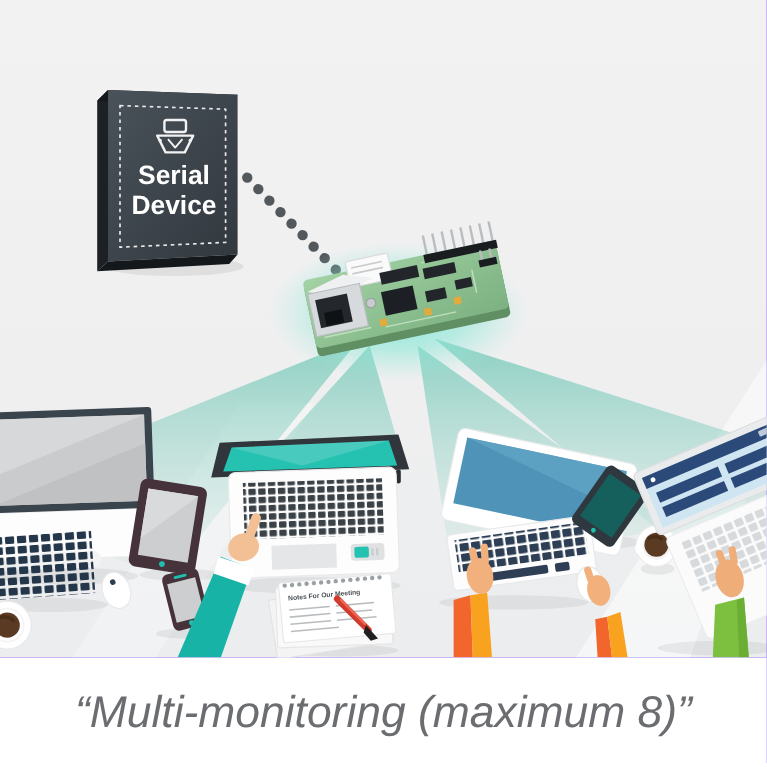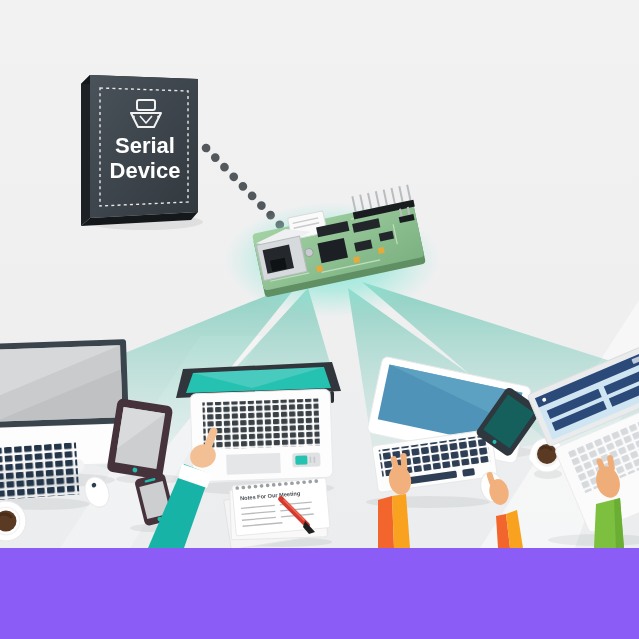--- a/index.html
+++ b/index.html
@@ -282,13 +282,16 @@
     <g>
       <polygon points="594,548 624,548 620,498 596,504" fill="#7dbf3f"></polygon>
       <polygon points="616,548 624,548 620,498 614,500" fill="#6aae34"></polygon>
       <ellipse cx="608" cy="482" rx="11.5" ry="16" transform="rotate(-16 608 482)" fill="#efae79"></ellipse>
       <rect x="598" y="458" width="6" height="15" rx="3" transform="rotate(-22 601 465)" fill="#efae79"></rect>
       <rect x="608" y="455" width="6" height="16" rx="3" transform="rotate(-10 611 463)" fill="#efae79"></rect>
     </g>
   </svg>
   </div>
 
+  <div class="caption-band">
+    <span class="caption-text">“Multi-monitoring (maximum 8)”</span>
+  </div>
 </div>
 
 </body></html>

